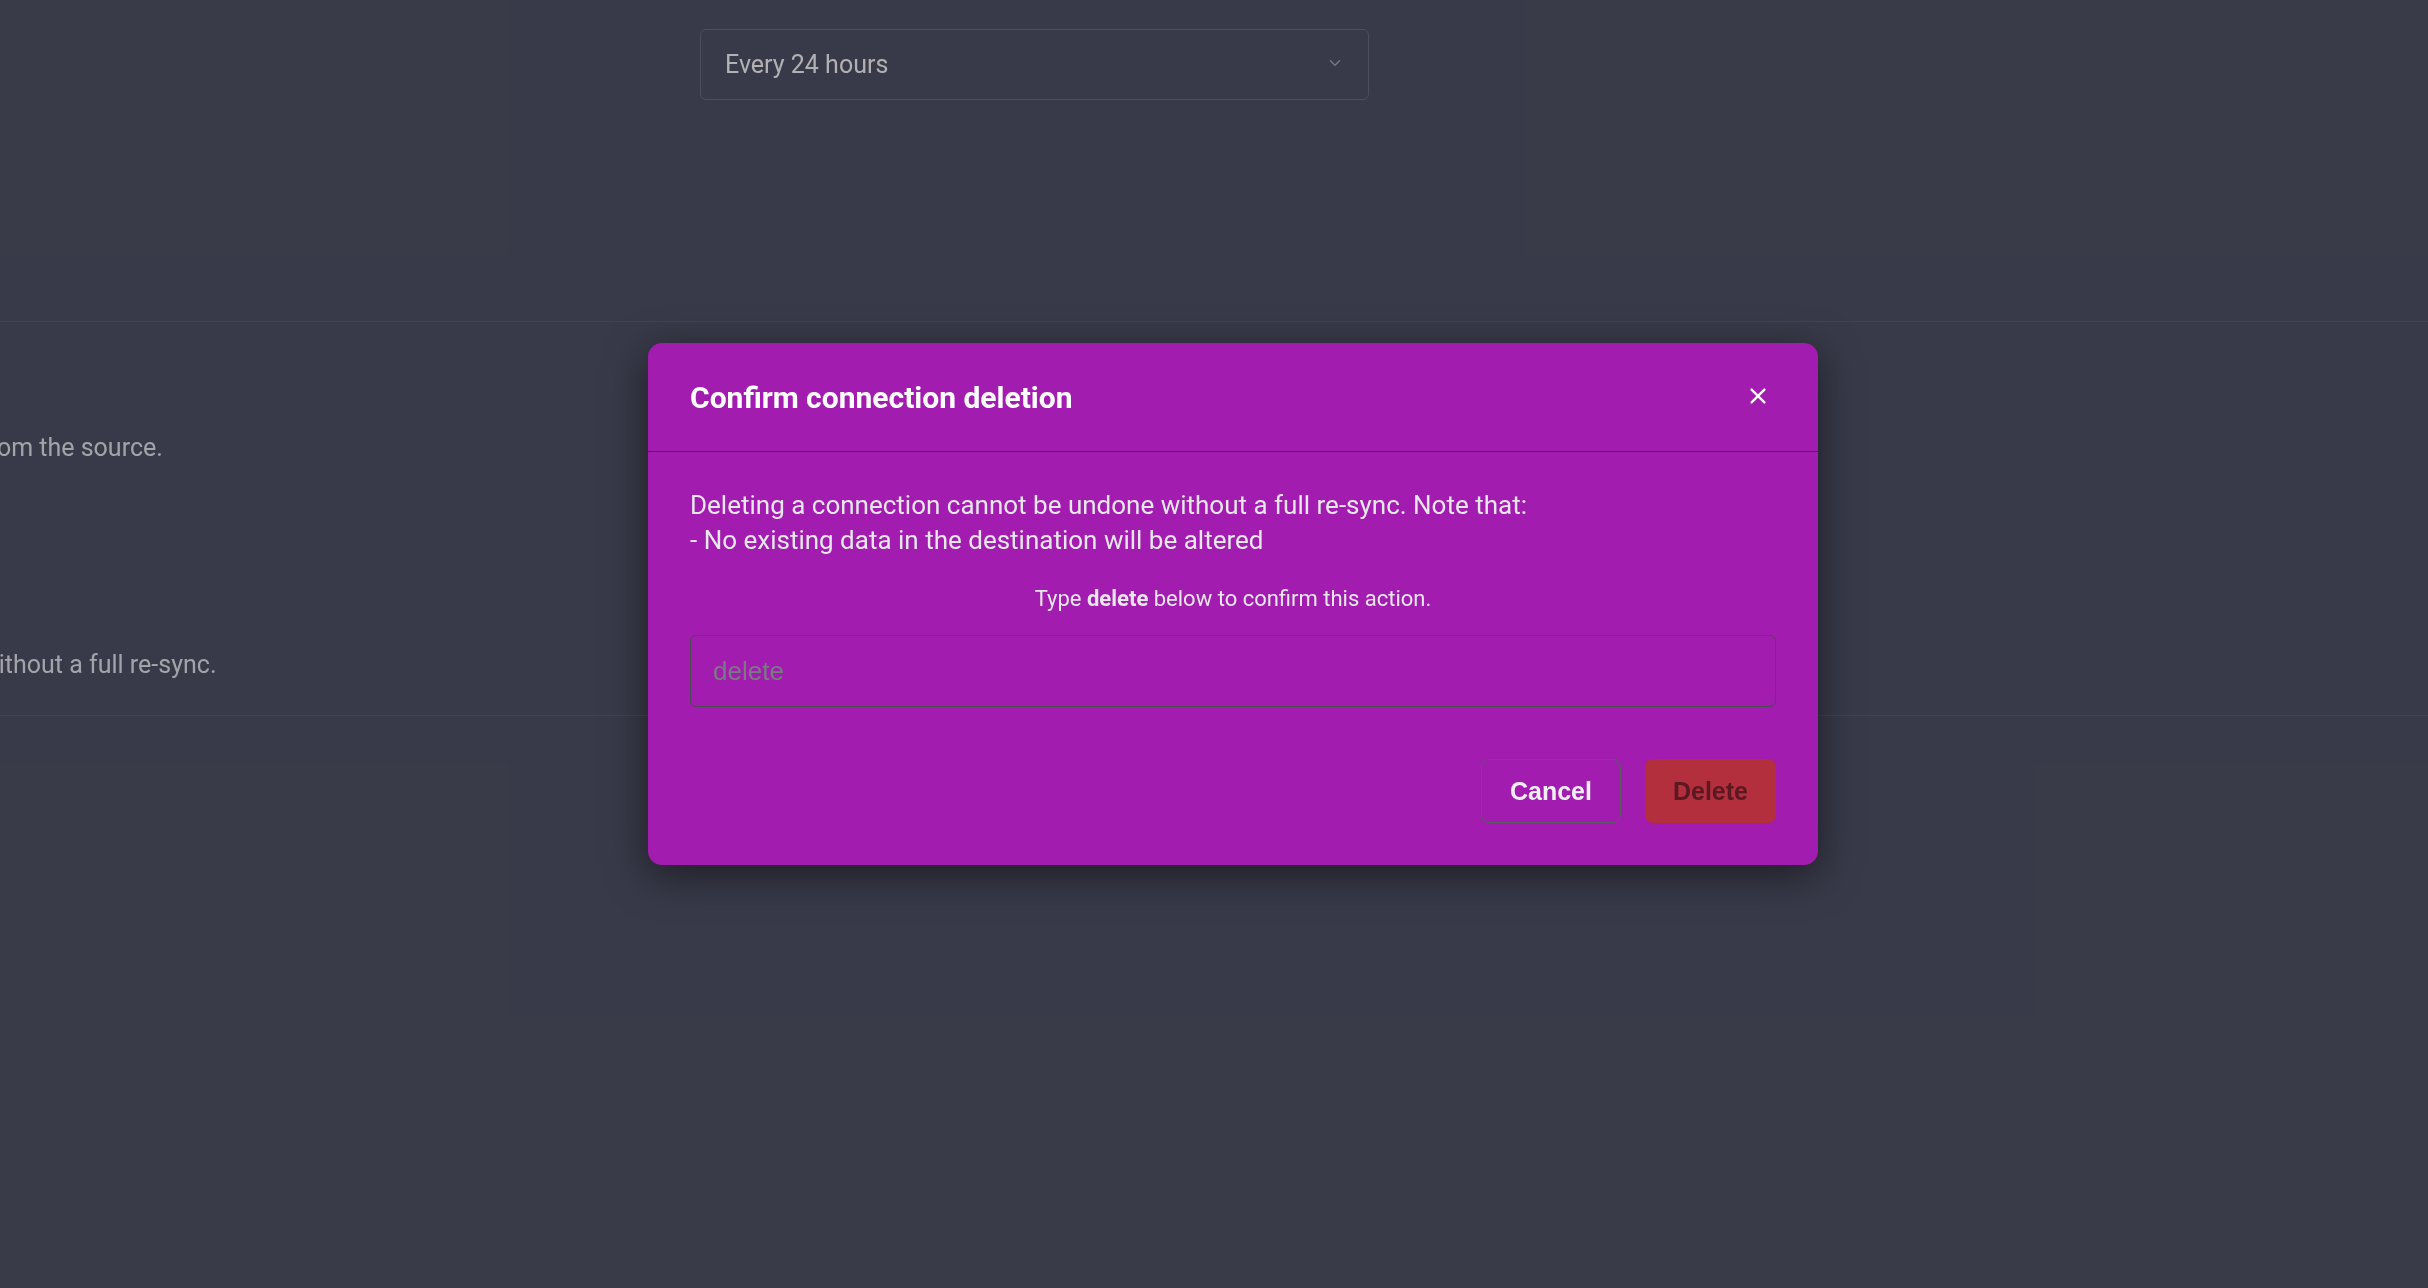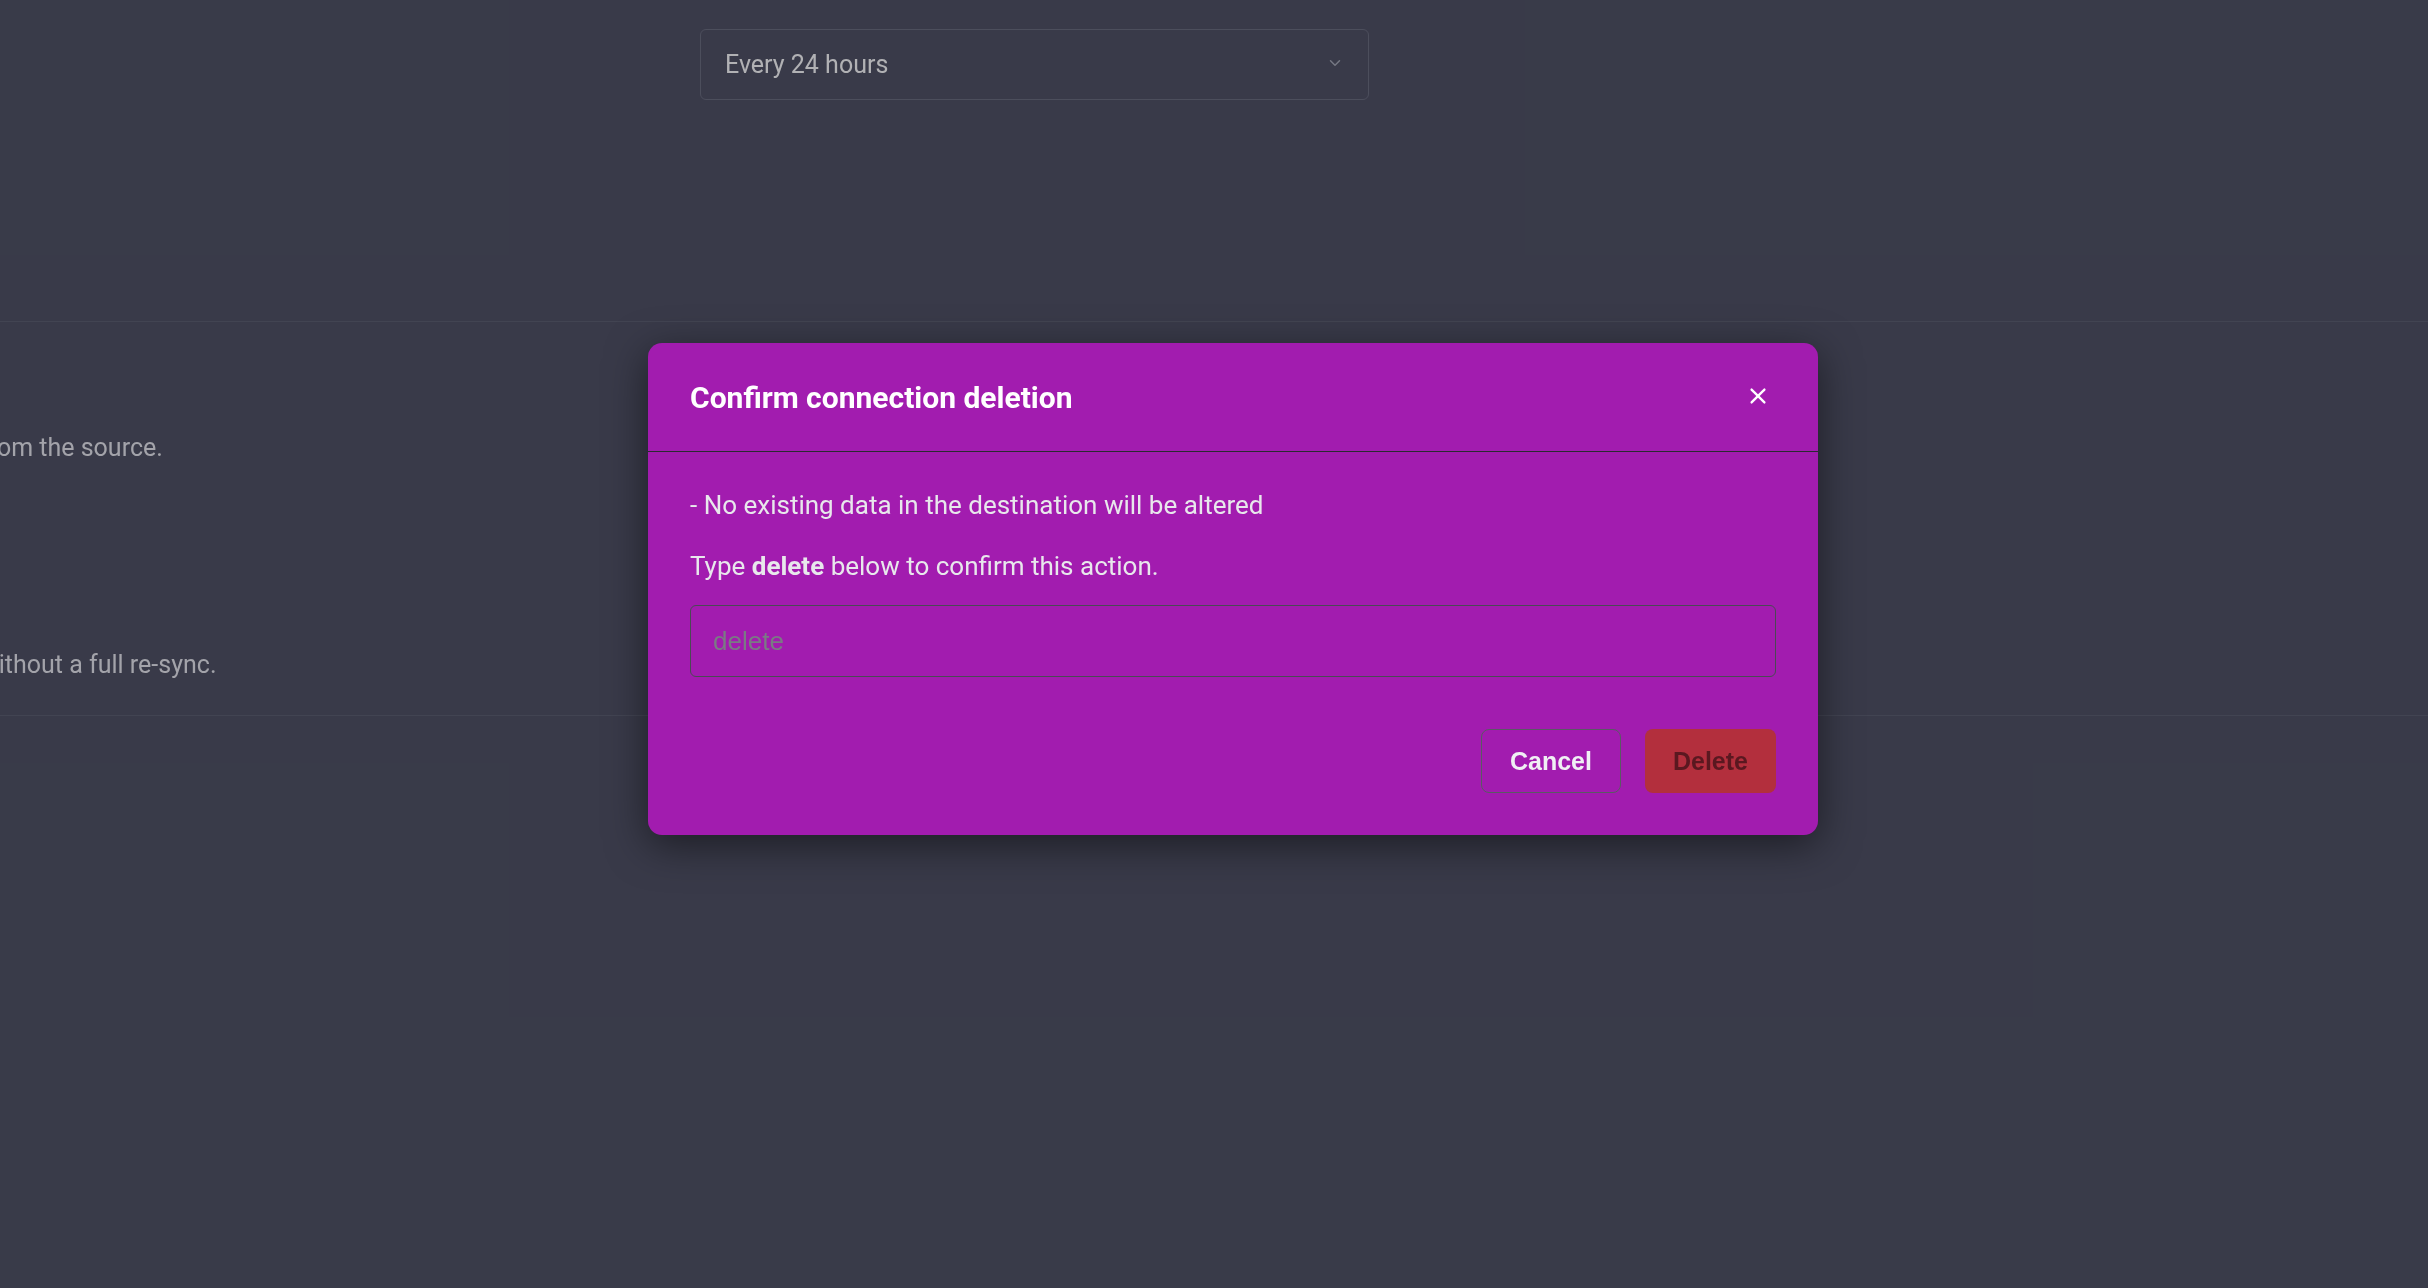--- a/index.html
+++ b/index.html
@@ -132,23 +132,24 @@
     }
 
     .modal-desc {
       font-size: 26px;
       line-height: 1.35;
       color: #e8e8ec;
       margin-bottom: 28px;
     }
 
     .modal-confirm-line {
-      font-size: 26px;
+      font-size: 22px;
       color: #e8e8ec;
       margin-bottom: 24px;
+      text-align: center;
     }
 
     .modal-confirm-line strong {
       font-weight: 700;
     }
 
     .confirm-input {
       width: 100%;
       height: 72px;
       background: transparent;
@@ -220,20 +221,21 @@
         <span>
           <svg viewBox="0 0 24 24" fill="none" stroke="currentColor" stroke-width="2.5" stroke-linecap="round">
             <line x1="5" y1="5" x2="19" y2="19"></line>
             <line x1="19" y1="5" x2="5" y2="19"></line>
           </svg>
         </span>
       </button>
     </div>
     <div class="modal-body">
       <div class="modal-desc">
+        <div>Deleting a connection cannot be undone without a full re-sync. Note that:</div>
         <div>- No existing data in the destination will be altered</div>
       </div>
       <p class="modal-confirm-line">
         <span>Type </span><strong>delete</strong><span> below to confirm this action.</span>
       </p>
       <input type="text" class="confirm-input" placeholder="delete" style="">
       <div class="modal-footer">
         <button class="btn btn-secondary">Cancel</button>
         <button class="btn btn-danger">Delete</button>
       </div>

